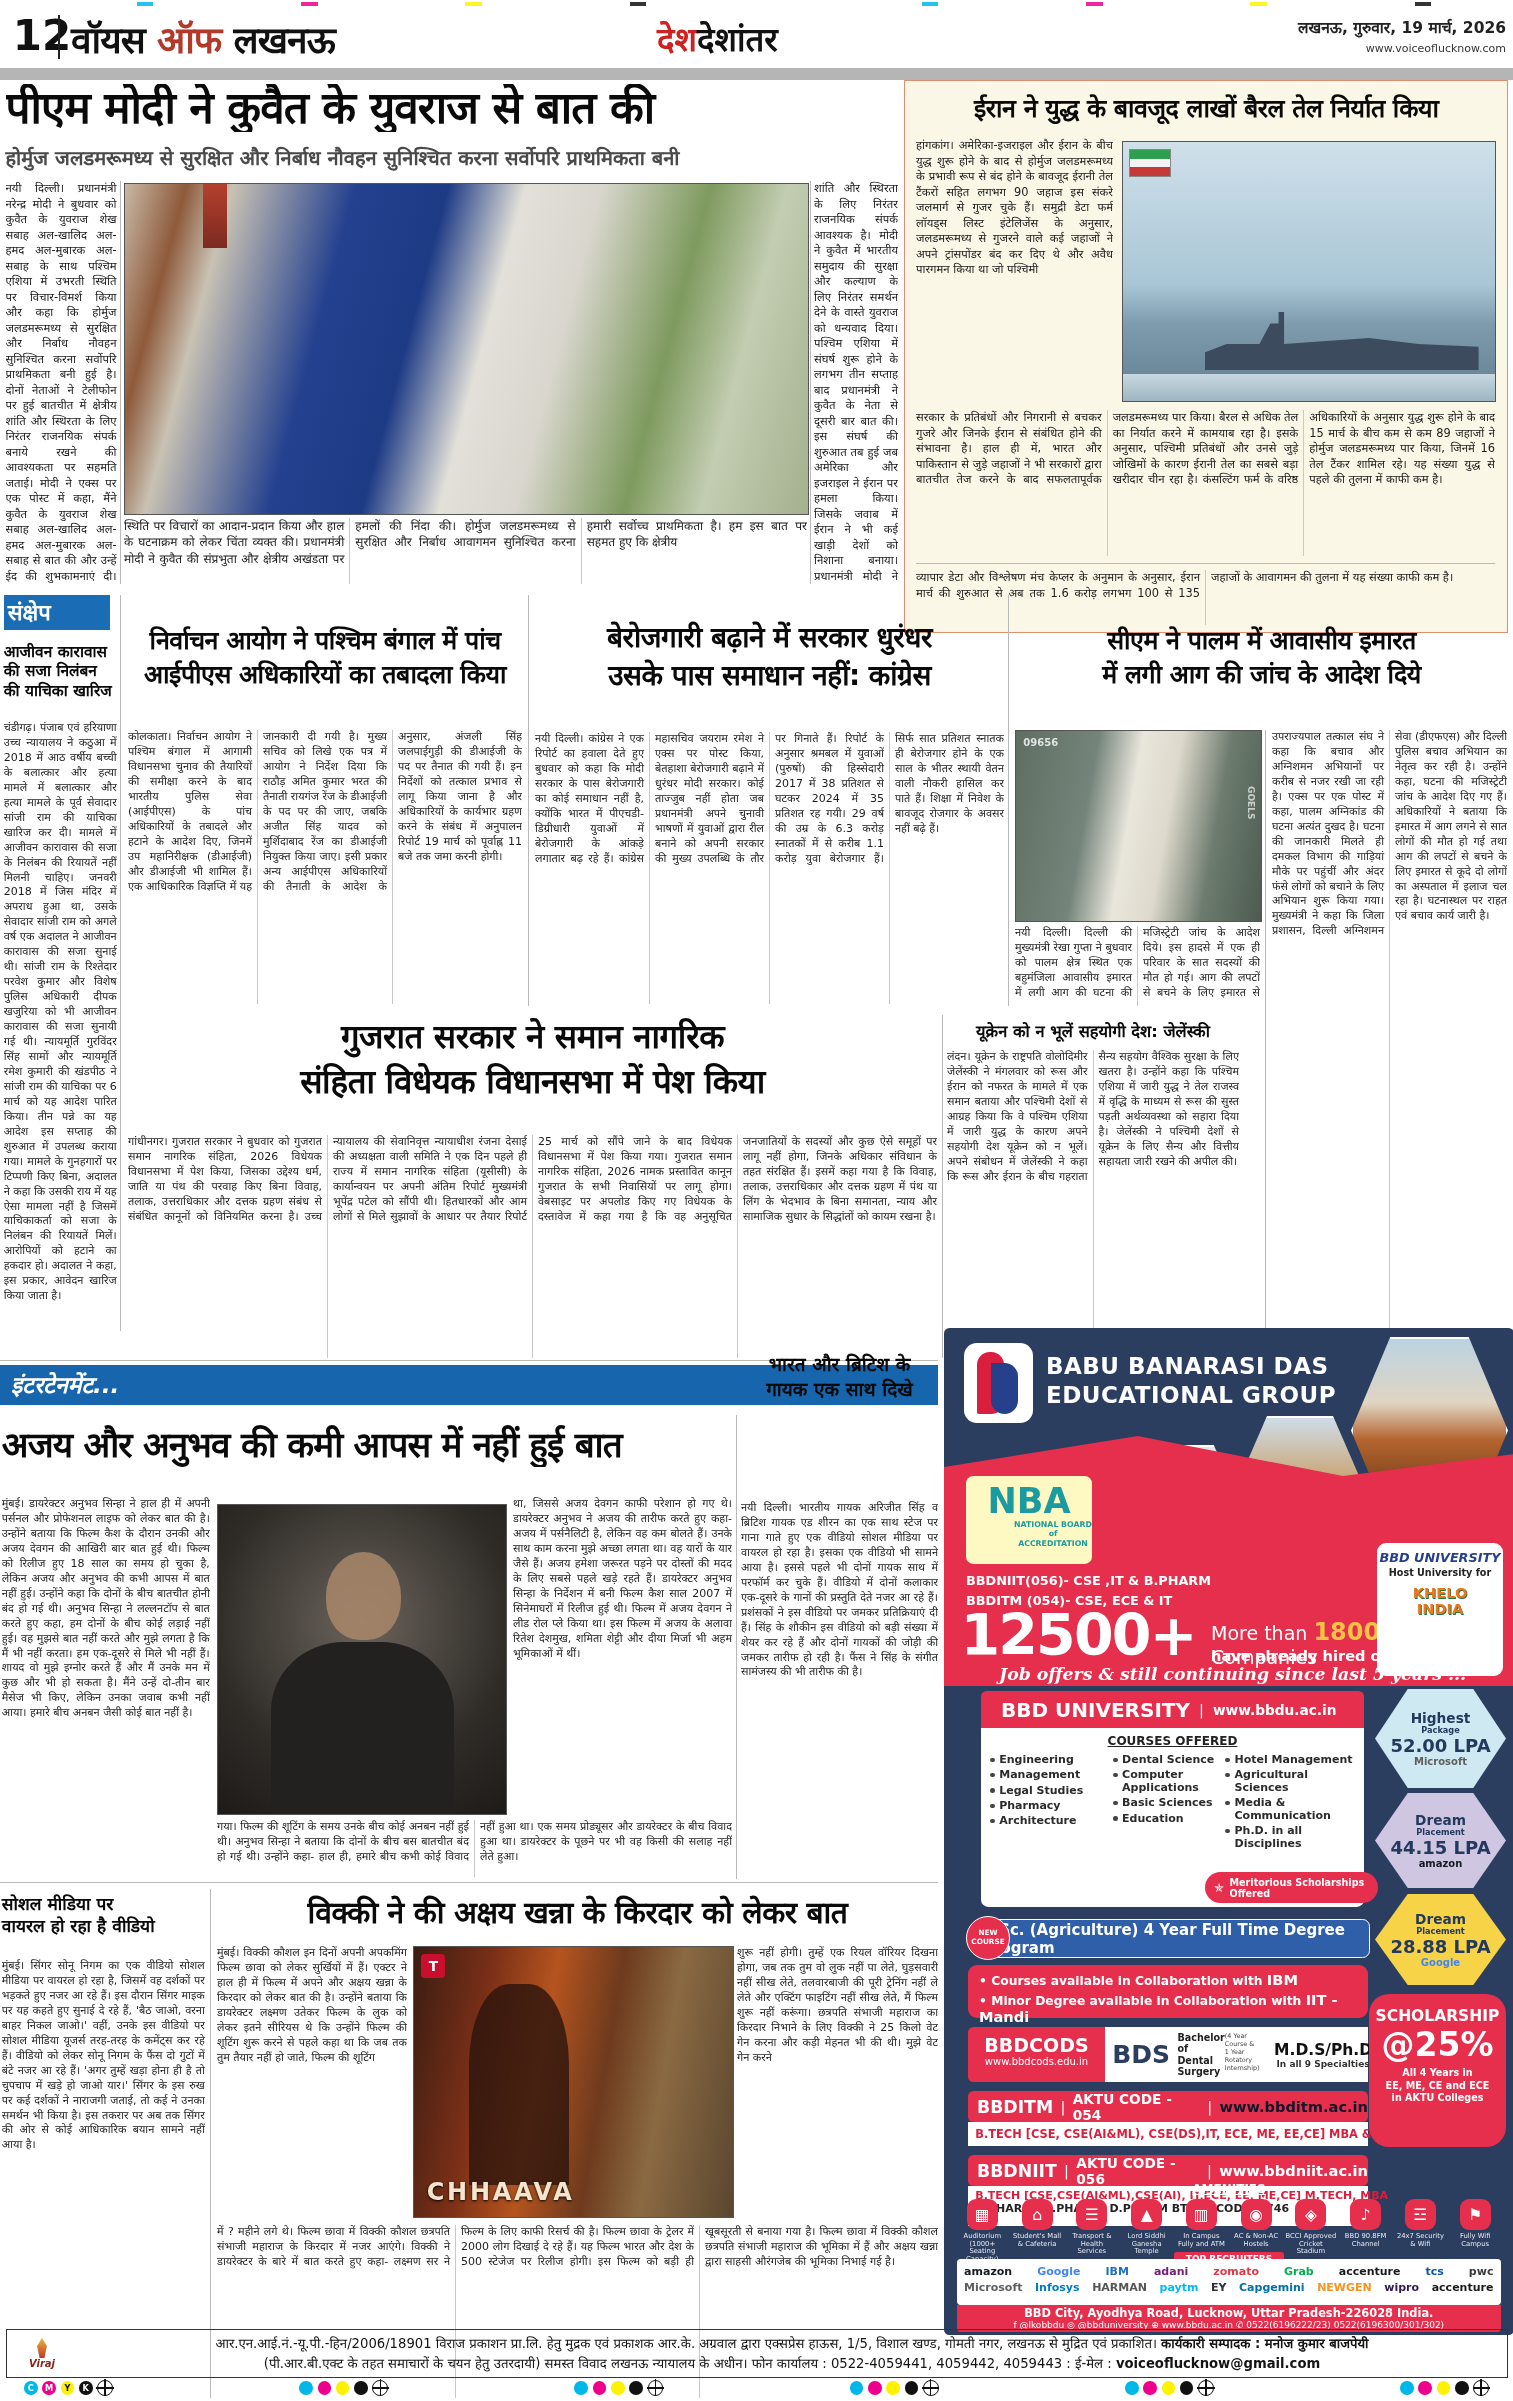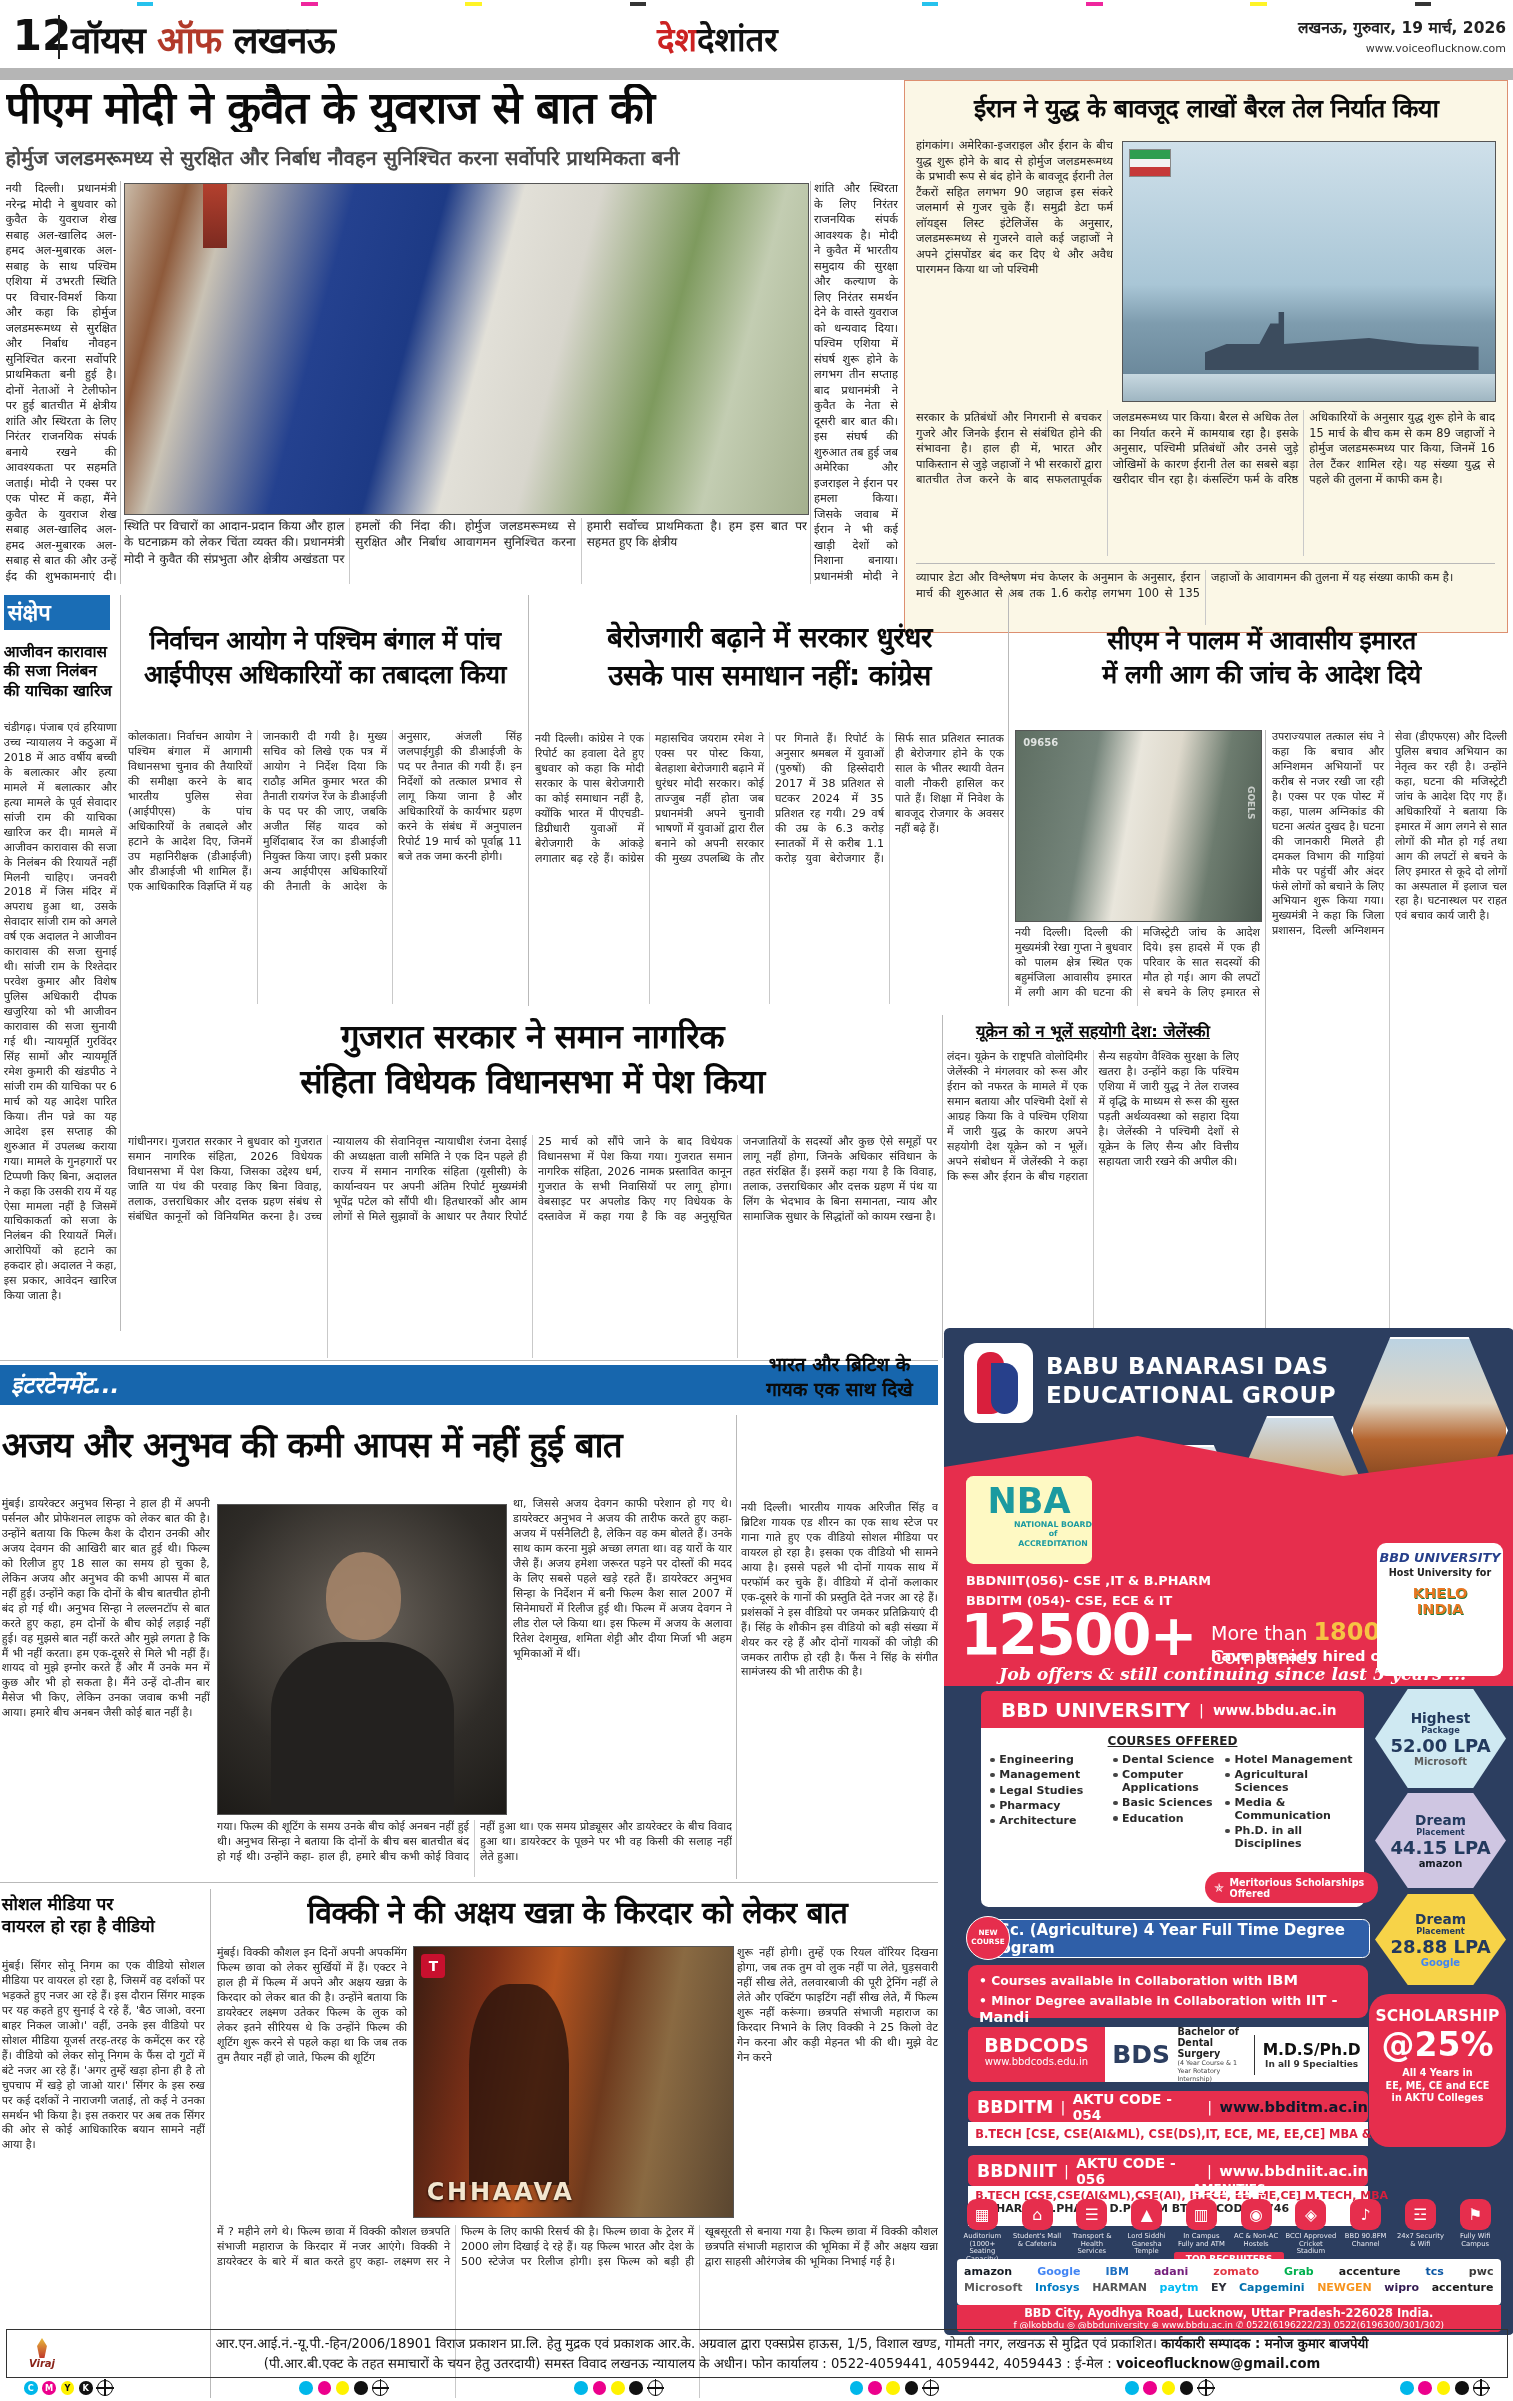--- a/index.html
+++ b/index.html
@@ -135,21 +135,21 @@
   </div>
   <div class="abs jt" style="left:1015px;top:926px;width:245px;height:80px;font-size:11px;column-count:2;column-gap:11px;column-rule:0.9px solid #c9c9c9;">नयी दिल्ली। दिल्ली की मुख्यमंत्री रेखा गुप्ता ने बुधवार को पालम क्षेत्र स्थित एक बहुमंजिला आवासीय इमारत में लगी आग की घटना की मजिस्ट्रेटी जांच के आदेश दिये। इस हादसे में एक ही परिवार के सात सदस्यों की मौत हो गई। आग की लपटों से बचने के लिए इमारत से छलांग लगाने वाले दो अन्य लोगों का इलाज किया जा रहा है।</div>
   <div class="abs vline" style="left:1265px;top:730px;height:601px;"></div>
   <div class="abs jt c2" style="left:1272px;top:730px;width:235px;height:601px;font-size:11px;">उपराज्यपाल तत्काल संघ ने कहा कि बचाव और अग्निशमन अभियानों पर करीब से नजर रखी जा रही है। एक्स पर एक पोस्ट में कहा, पालम अग्निकांड की घटना अत्यंत दुखद है। घटना की जानकारी मिलते ही दमकल विभाग की गाड़ियां मौके पर पहुंचीं और अंदर फंसे लोगों को बचाने के लिए अभियान शुरू किया गया। मुख्यमंत्री ने कहा कि जिला प्रशासन, दिल्ली अग्निशमन सेवा (डीएफएस) और दिल्ली पुलिस बचाव अभियान का नेतृत्व कर रही है। उन्होंने कहा, घटना की मजिस्ट्रेटी जांच के आदेश दिए गए हैं। अधिकारियों ने बताया कि इमारत में आग लगने से सात लोगों की मौत हो गई तथा आग की लपटों से बचने के लिए इमारत से कूदे दो लोगों का अस्पताल में इलाज चल रहा है। घटनास्थल पर राहत एवं बचाव कार्य जारी है।</div>
 
   <div class="abs hl ctr pre" style="left:128px;top:1015px;width:809px;font-size:33px;line-height:1.35;letter-spacing:-0.5px;">गुजरात सरकार ने समान नागरिक
 संहिता विधेयक विधानसभा में पेश किया</div>
   <div class="abs jt c4" style="left:128px;top:1135px;width:809px;height:223px;font-size:11px;">गांधीनगर। गुजरात सरकार ने बुधवार को गुजरात समान नागरिक संहिता, 2026 विधेयक विधानसभा में पेश किया, जिसका उद्देश्य धर्म, जाति या पंथ की परवाह किए बिना विवाह, तलाक, उत्तराधिकार और दत्तक ग्रहण संबंध से संबंधित कानूनों को विनियमित करना है। उच्च न्यायालय की सेवानिवृत्त न्यायाधीश रंजना देसाई की अध्यक्षता वाली समिति ने एक दिन पहले ही राज्य में समान नागरिक संहिता (यूसीसी) के कार्यान्वयन पर अपनी अंतिम रिपोर्ट मुख्यमंत्री भूपेंद्र पटेल को सौंपी थी। हितधारकों और आम लोगों से मिले सुझावों के आधार पर तैयार रिपोर्ट 25 मार्च को सौंपे जाने के बाद विधेयक विधानसभा में पेश किया गया। गुजरात समान नागरिक संहिता, 2026 नामक प्रस्तावित कानून गुजरात के सभी निवासियों पर लागू होगा। वेबसाइट पर अपलोड किए गए विधेयक के दस्तावेज में कहा गया है कि वह अनुसूचित जनजातियों के सदस्यों और कुछ ऐसे समूहों पर लागू नहीं होगा, जिनके अधिकार संविधान के तहत संरक्षित हैं। इसमें कहा गया है कि विवाह, तलाक, उत्तराधिकार और दत्तक ग्रहण में पंथ या लिंग के भेदभाव के बिना समानता, न्याय और सामाजिक सुधार के सिद्धांतों को कायम रखना है।</div>
   <div class="abs vline" style="left:942px;top:1015px;height:343px;"></div>
 
-  <div class="abs hl ctr nw" style="left:947px;top:1019px;width:292px;font-size:16.4px;text-decoration:underline;">यूक्रेन को न भूलें सहयोगी देश: जेलेंस्की</div>
+  <div class="abs hl ctr nw" style="left:947px;top:1019px;width:292px;font-size:16.4px;">यूक्रेन को न भूलें सहयोगी देश: जेलेंस्की</div>
   <div class="abs jt c2" style="left:947px;top:1050px;width:292px;height:309px;font-size:11px;">लंदन। यूक्रेन के राष्ट्रपति वोलोदिमीर जेलेंस्की ने मंगलवार को रूस और ईरान को नफरत के मामले में एक समान बताया और पश्चिमी देशों से आग्रह किया कि वे पश्चिम एशिया में जारी युद्ध के कारण अपने सहयोगी देश यूक्रेन को न भूलें। अपने संबोधन में जेलेंस्की ने कहा कि रूस और ईरान के बीच गहराता सैन्य सहयोग वैश्विक सुरक्षा के लिए खतरा है। उन्होंने कहा कि पश्चिम एशिया में जारी युद्ध ने तेल राजस्व में वृद्धि के माध्यम से रूस की सुस्त पड़ती अर्थव्यवस्था को सहारा दिया है। जेलेंस्की ने पश्चिमी देशों से यूक्रेन के लिए सैन्य और वित्तीय सहायता जारी रखने की अपील की।</div>
 
   <div class="abs hline" style="left:0;top:1360px;width:938px;"></div>
   <div class="abs entbar" style="left:0;top:1365px;width:938px;height:40px;">
     <span style="font-size:23px;line-height:40px;padding-left:11px;display:inline-block;">इंटरटेनमेंट...</span>
   </div>
 
   <div class="abs hl nw" style="left:1.8px;top:1420px;width:730px;font-size:35px;letter-spacing:-0.9px;">अजय और अनुभव की कमी आपस में नहीं हुई बात</div>
   <div class="abs vline" style="left:736px;top:1415px;height:464px;"></div>
   <div class="abs hl ctr pre" style="left:741px;top:1352px;width:197px;font-size:19px;line-height:1.3;">भारत और ब्रिटिश के
@@ -325,21 +325,21 @@
       <span class="t3">28.88 LPA</span>
       <span class="t4" style="color:#4285f4;">Google</span>
     </div>
 
     <div class="abs adred" style="left:24px;top:699px;width:137px;height:55px;border-radius:5.5px 0 0 5.5px;text-align:center;padding-top:7.3px;box-sizing:border-box;">
       <div style="color:#fff;font-weight:700;font-size:19px;">BBDCODS</div>
       <div style="color:#fff;font-size:10px;">www.bbdcods.edu.in</div>
     </div>
     <div class="abs" style="left:161px;top:699px;width:263px;height:55px;background:#fff;display:flex;align-items:center;box-sizing:border-box;padding:3.7px 7.3px;gap:7.3px;">
       <span style="color:#2c3e60;font-weight:700;font-size:25px;">BDS</span>
-      <span style="display:flex;flex-direction:column;">
+      <span style="display:flex;flex-direction:row;">
         <span class="pre" style="color:#222;font-weight:700;font-size:9.6px;line-height:1.15;">Bachelor of
 Dental Surgery</span>
         <span style="color:#444;font-size:6.4px;">(4 Year Course &amp; 1 Year Rotatory Internship)</span>
       </span>
       <span style="width:1.8px;height:40px;background:#333;"></span>
       <span style="display:flex;flex-direction:column;text-align:center;">
         <span style="color:#111;font-weight:700;font-size:15.5px;">M.D.S/Ph.D</span>
         <span style="color:#333;font-weight:700;font-size:9px;">In all 9 Specialties</span>
       </span>
     </div>

